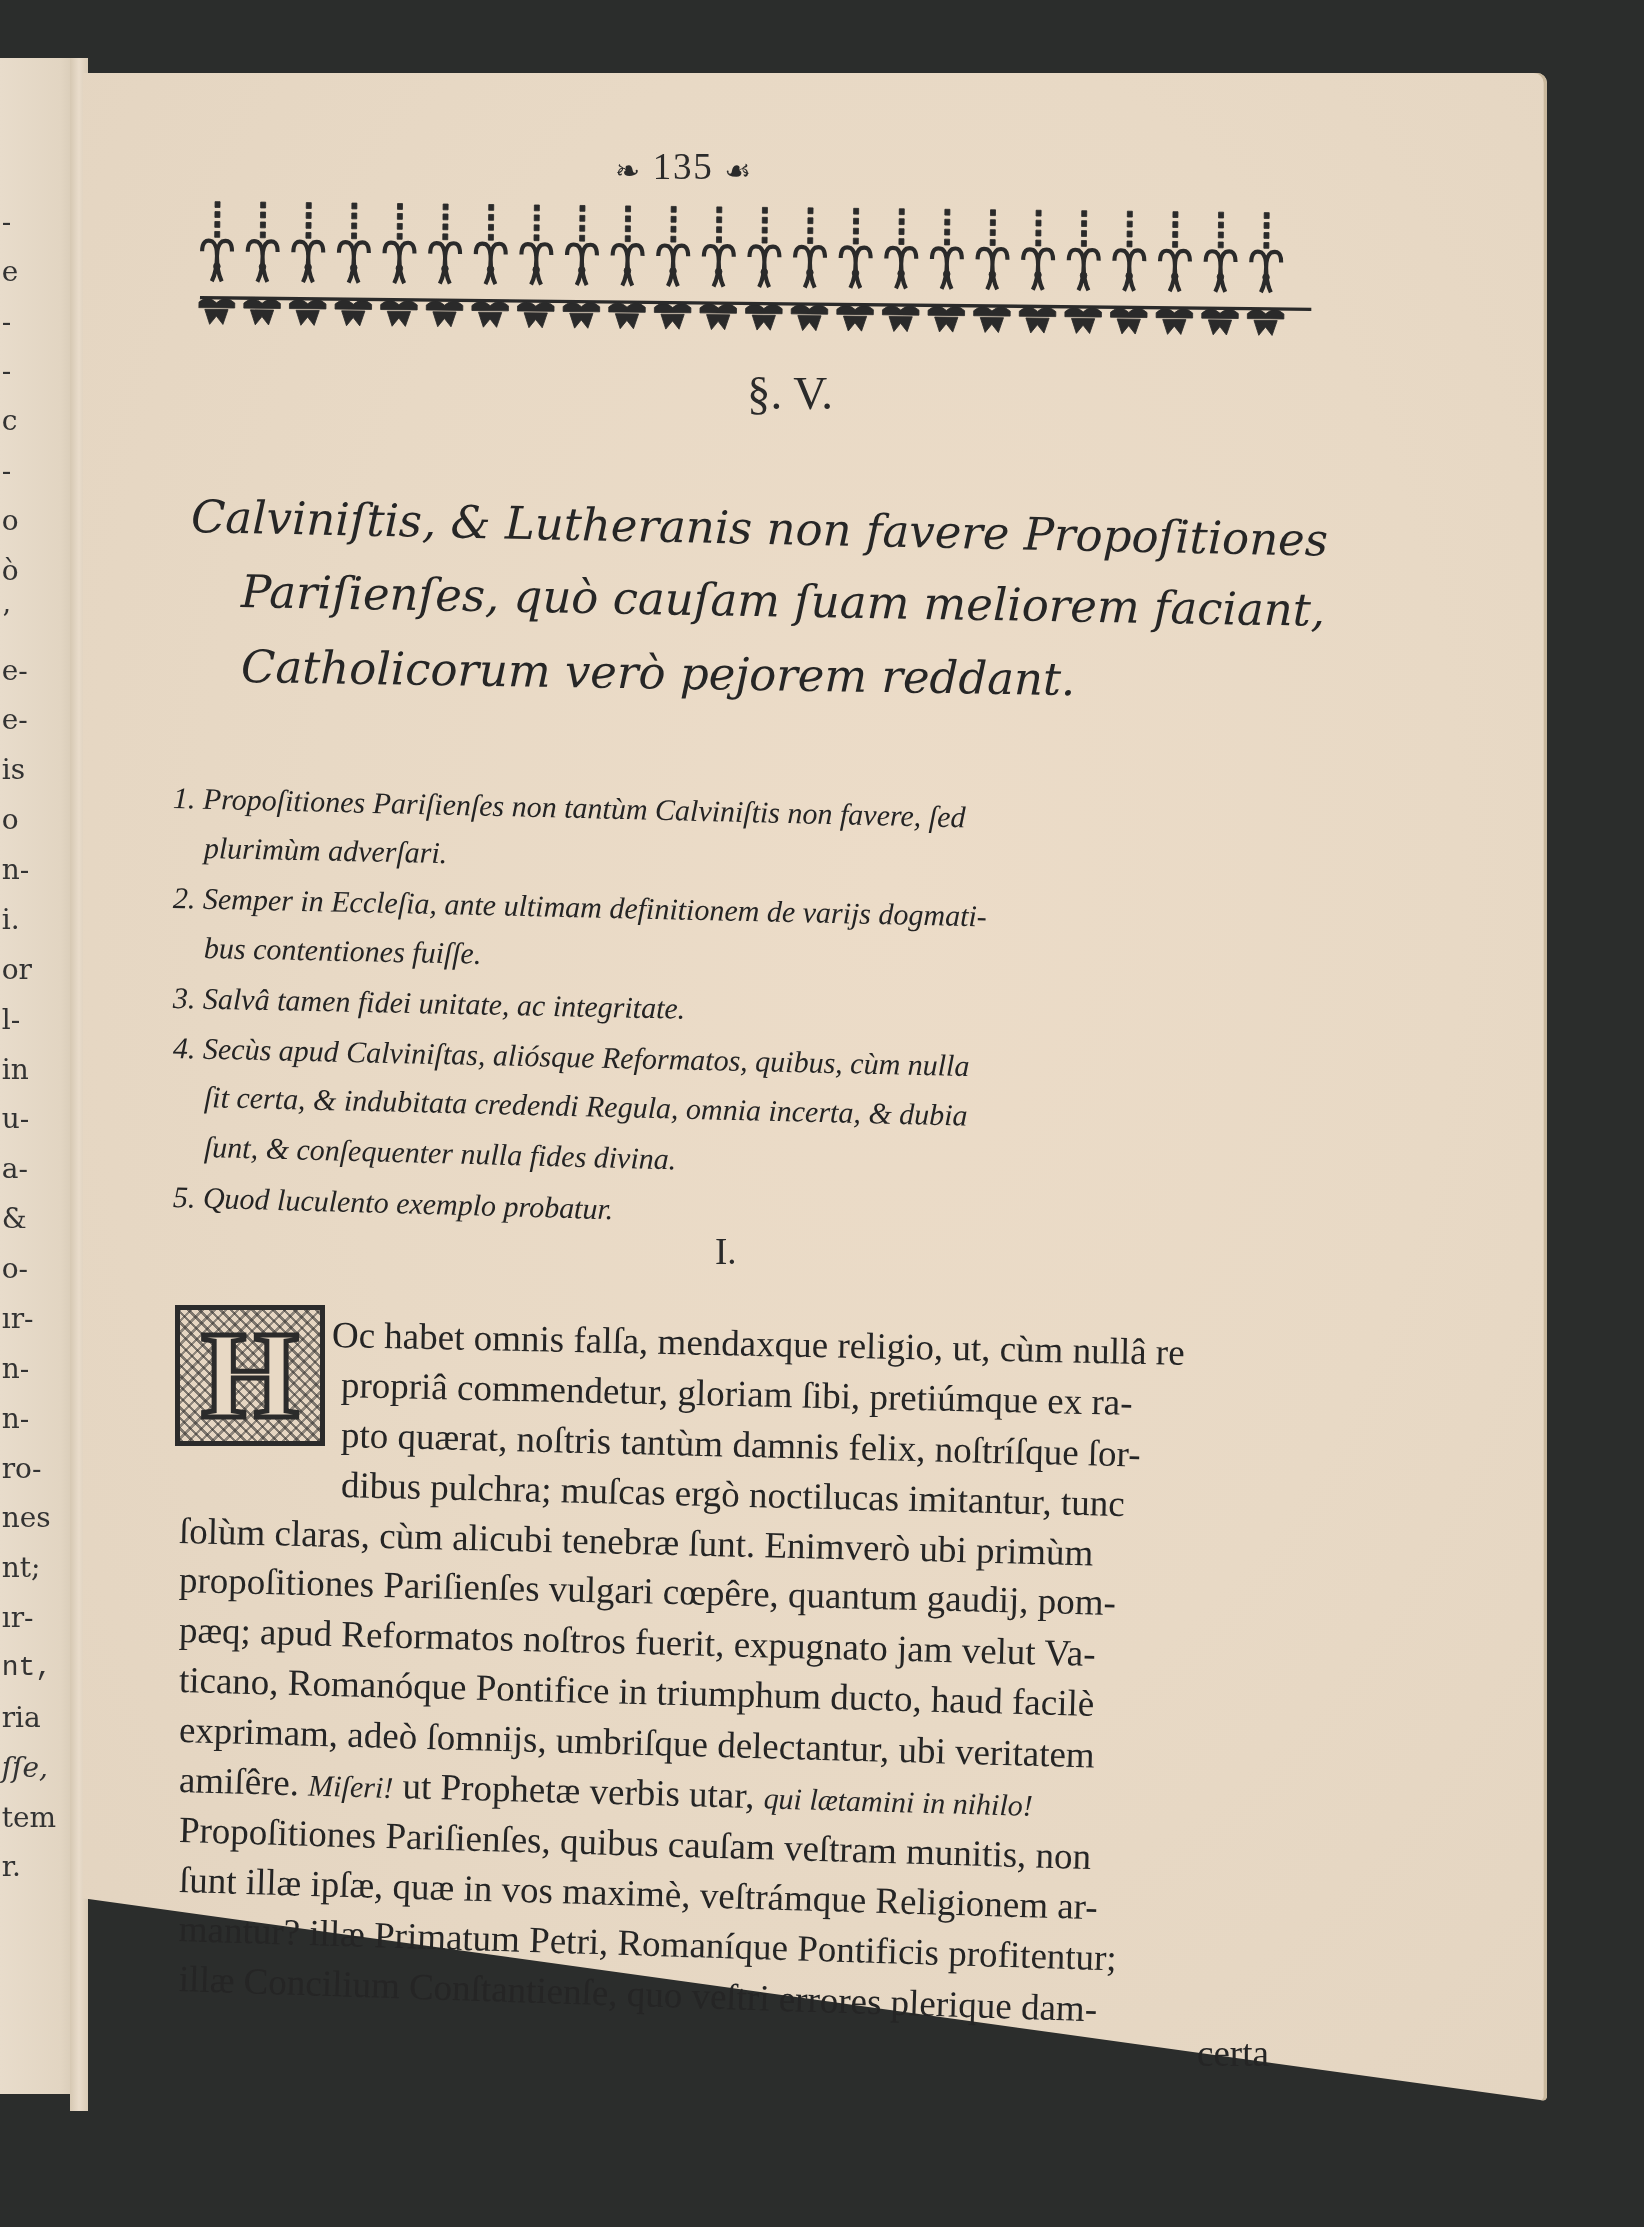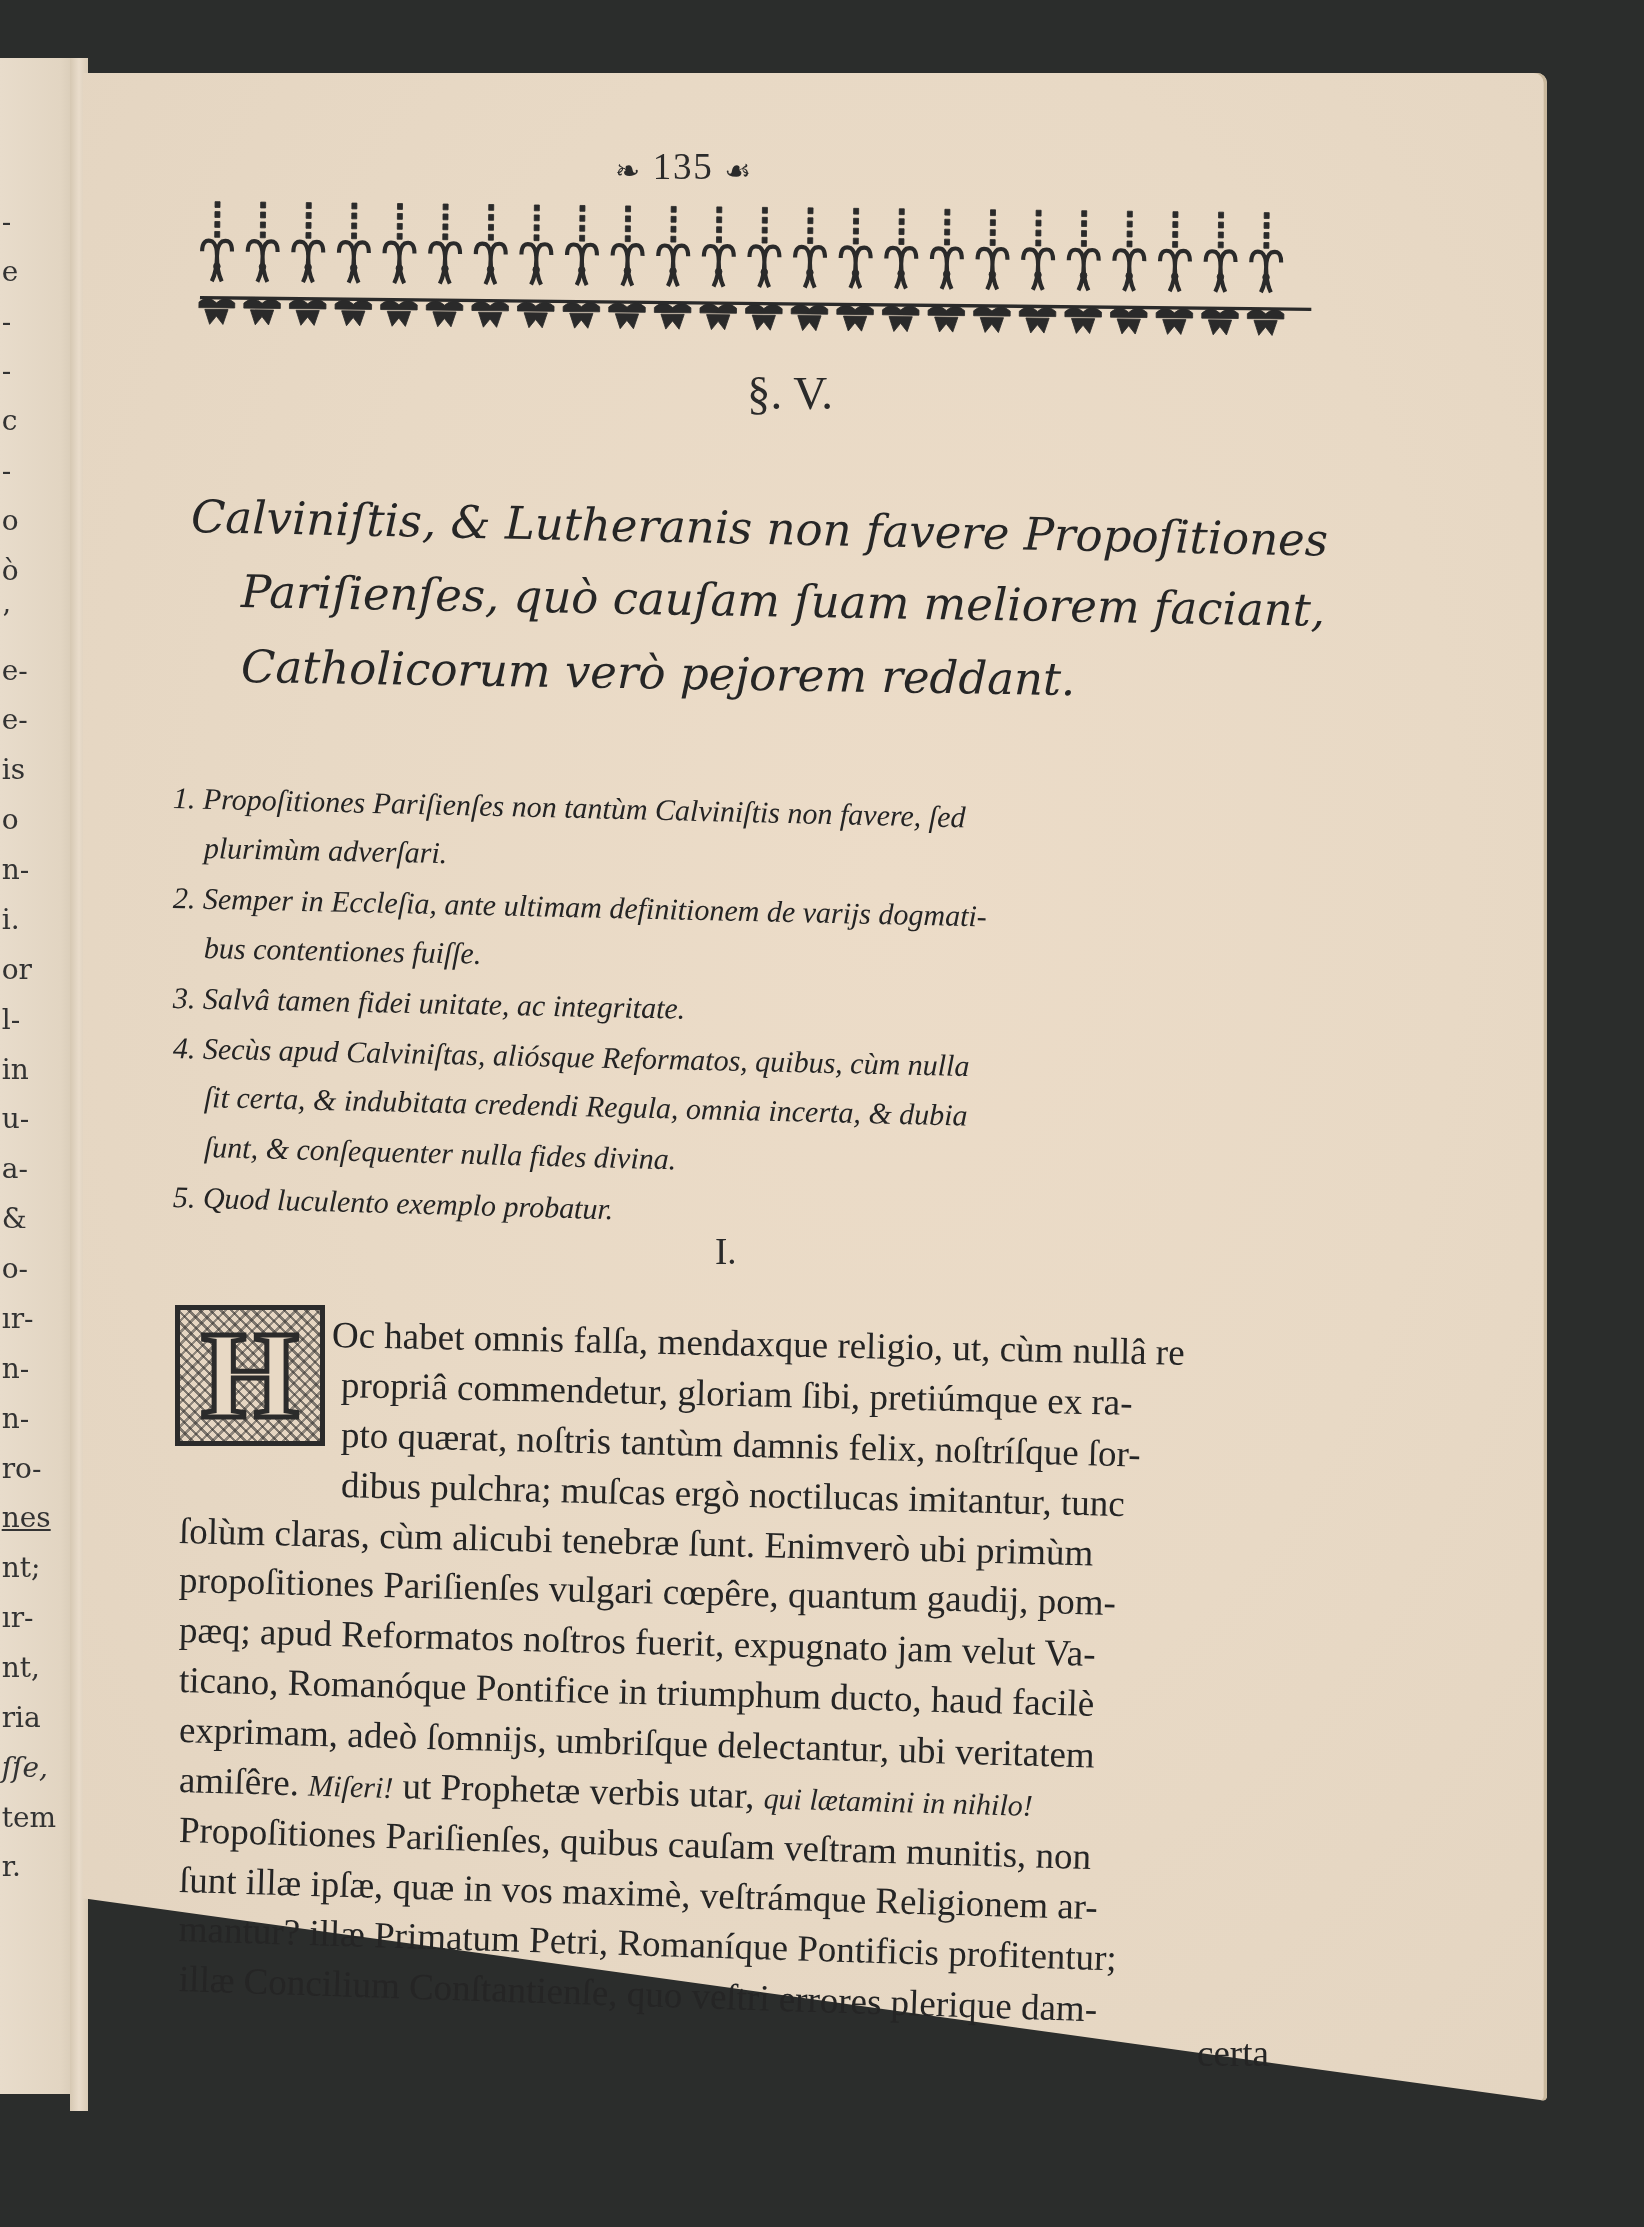--- a/index.html
+++ b/index.html
@@ -189,24 +189,24 @@
       <div class="left-frag" style="top: 1006px;">l-</div>
       <div class="left-frag" style="top: 1056px;">in</div>
       <div class="left-frag" style="top: 1105px;">u-</div>
       <div class="left-frag" style="top: 1155px;">a-</div>
       <div class="left-frag" style="top: 1205px;">&amp;</div>
       <div class="left-frag" style="top: 1255px;">o-</div>
       <div class="left-frag" style="top: 1305px;">ır-</div>
       <div class="left-frag" style="top: 1355px;">n-</div>
       <div class="left-frag" style="top: 1405px;">n-</div>
       <div class="left-frag" style="top: 1455px;">ro-</div>
-      <div class="left-frag" style="top: 1504px; text-decoration: underline;">nes</div>
+      <div class="left-frag" style="top: 1504px;">nes</div>
       <div class="left-frag" style="top: 1554px; text-align: center;">nt;</div>
       <div class="left-frag" style="top: 1604px;">ır-</div>
-      <div class="left-frag" style="top: 1654px;">nt,</div>
+      <div class="left-frag" style="top: 1654px; font-family: Liberation Mono, monospace;">nt,</div>
       <div class="left-frag" style="top: 1704px;">ria</div>
       <div class="left-frag" style="top: 1754px; font-style: italic;">ſſe,</div>
       <div class="left-frag" style="top: 1804px;">tem</div>
       <div class="left-frag" style="top: 1853px;">r.</div>
     </div>
 
   <div class="page"></div>
 
   <div class="header">
     <span class="fleuron">❧</span>

